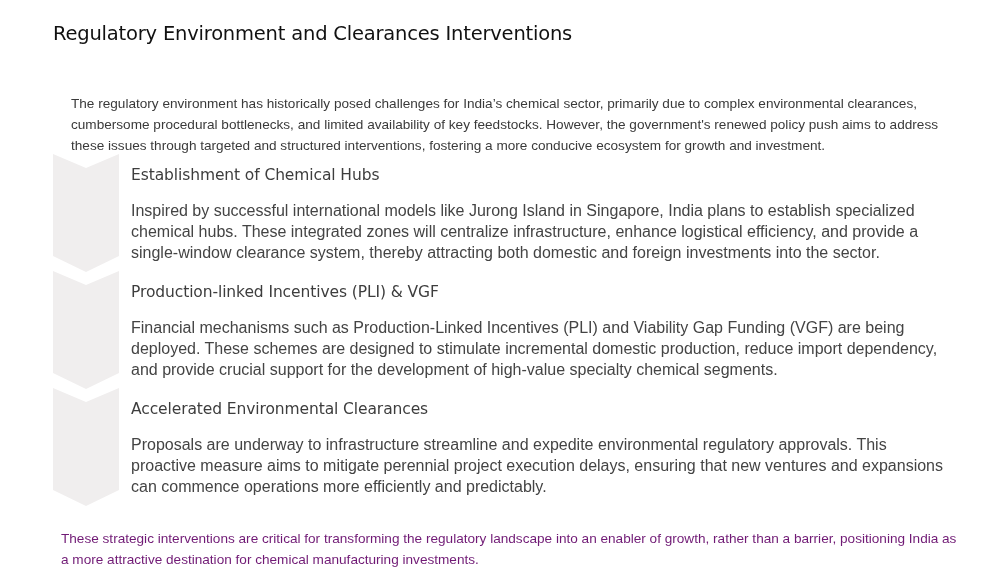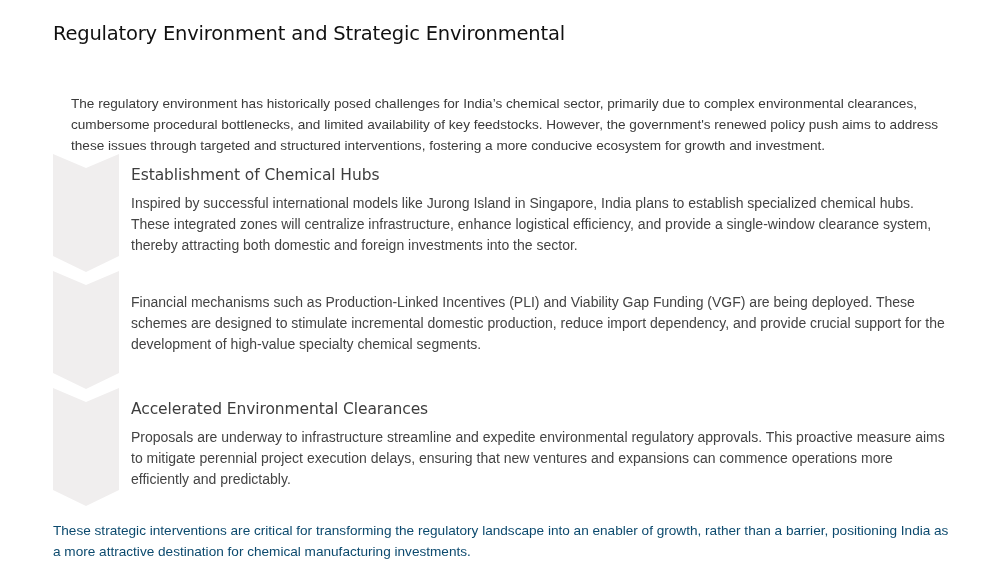--- a/index.html
+++ b/index.html
@@ -74,43 +74,43 @@
     .step-title {
       margin: 0;
       font-family: "DejaVu Sans", sans-serif;
       font-weight: 500;
       font-size: 15.5px;
       color: #3d3d3d;
       white-space: nowrap;
       letter-spacing: -0.1px;
     }
     .step-text {
-      margin: 9px 0 0 0;
+      margin: 16px 0 0 0;
       font-family: "Liberation Sans", sans-serif;
-      font-size: 14px;
+      font-size: 16px;
       line-height: 21px;
       color: #444444;
     }
     .conclusion {
       position: absolute;
       left: 0;
       top: 520px;
       width: 900px;
-      margin: 0;
+      margin: 8px;
       font-family: "Liberation Sans", sans-serif;
       font-size: 13.6px;
       line-height: 21px;
-      color: #0c4a6e;
+      color: #701a75;
     }
   </style>
 </head>
 <body>
 
 <div class="page">
-  <h1 class="page-title">Regulatory Environment and Strategic Environmental</h1>
+  <h1 class="page-title">Regulatory Environment and Clearances Interventions</h1>
 
   <p class="intro">The regulatory environment has historically posed challenges for India’s chemical sector, primarily due to complex environmental clearances, cumbersome procedural bottlenecks, and limited availability of key feedstocks. However, the government's renewed policy push aims to address these issues through targeted and structured interventions, fostering a more conducive ecosystem for growth and investment.</p>
 
   <div class="steps">
 
     <div class="step" style="top:0px;">
       <div class="chevron">
         <svg width="66" height="118" viewBox="0 0 66 118">
           <polygon points="0,0 33,14 66,0 66,102 33,118 0,102" fill="#f0eeee"></polygon>
         </svg>
@@ -121,20 +121,21 @@
       </div>
     </div>
 
     <div class="step" style="top:117px;">
       <div class="chevron">
         <svg width="66" height="118" viewBox="0 0 66 118">
           <polygon points="0,0 33,14 66,0 66,102 33,118 0,102" fill="#f0eeee"></polygon>
         </svg>
       </div>
       <div class="step-body">
+        <h3 class="step-title">Production-linked Incentives (PLI) &amp; VGF</h3>
         <p class="step-text">Financial mechanisms such as Production-Linked Incentives (PLI) and Viability Gap Funding (VGF) are being deployed. These schemes are designed to stimulate incremental domestic production, reduce import dependency, and provide crucial support for the development of high-value specialty chemical segments.</p>
       </div>
     </div>
 
     <div class="step" style="top:234px;">
       <div class="chevron">
         <svg width="66" height="118" viewBox="0 0 66 118">
           <polygon points="0,0 33,14 66,0 66,102 33,118 0,102" fill="#f0eeee"></polygon>
         </svg>
       </div>

